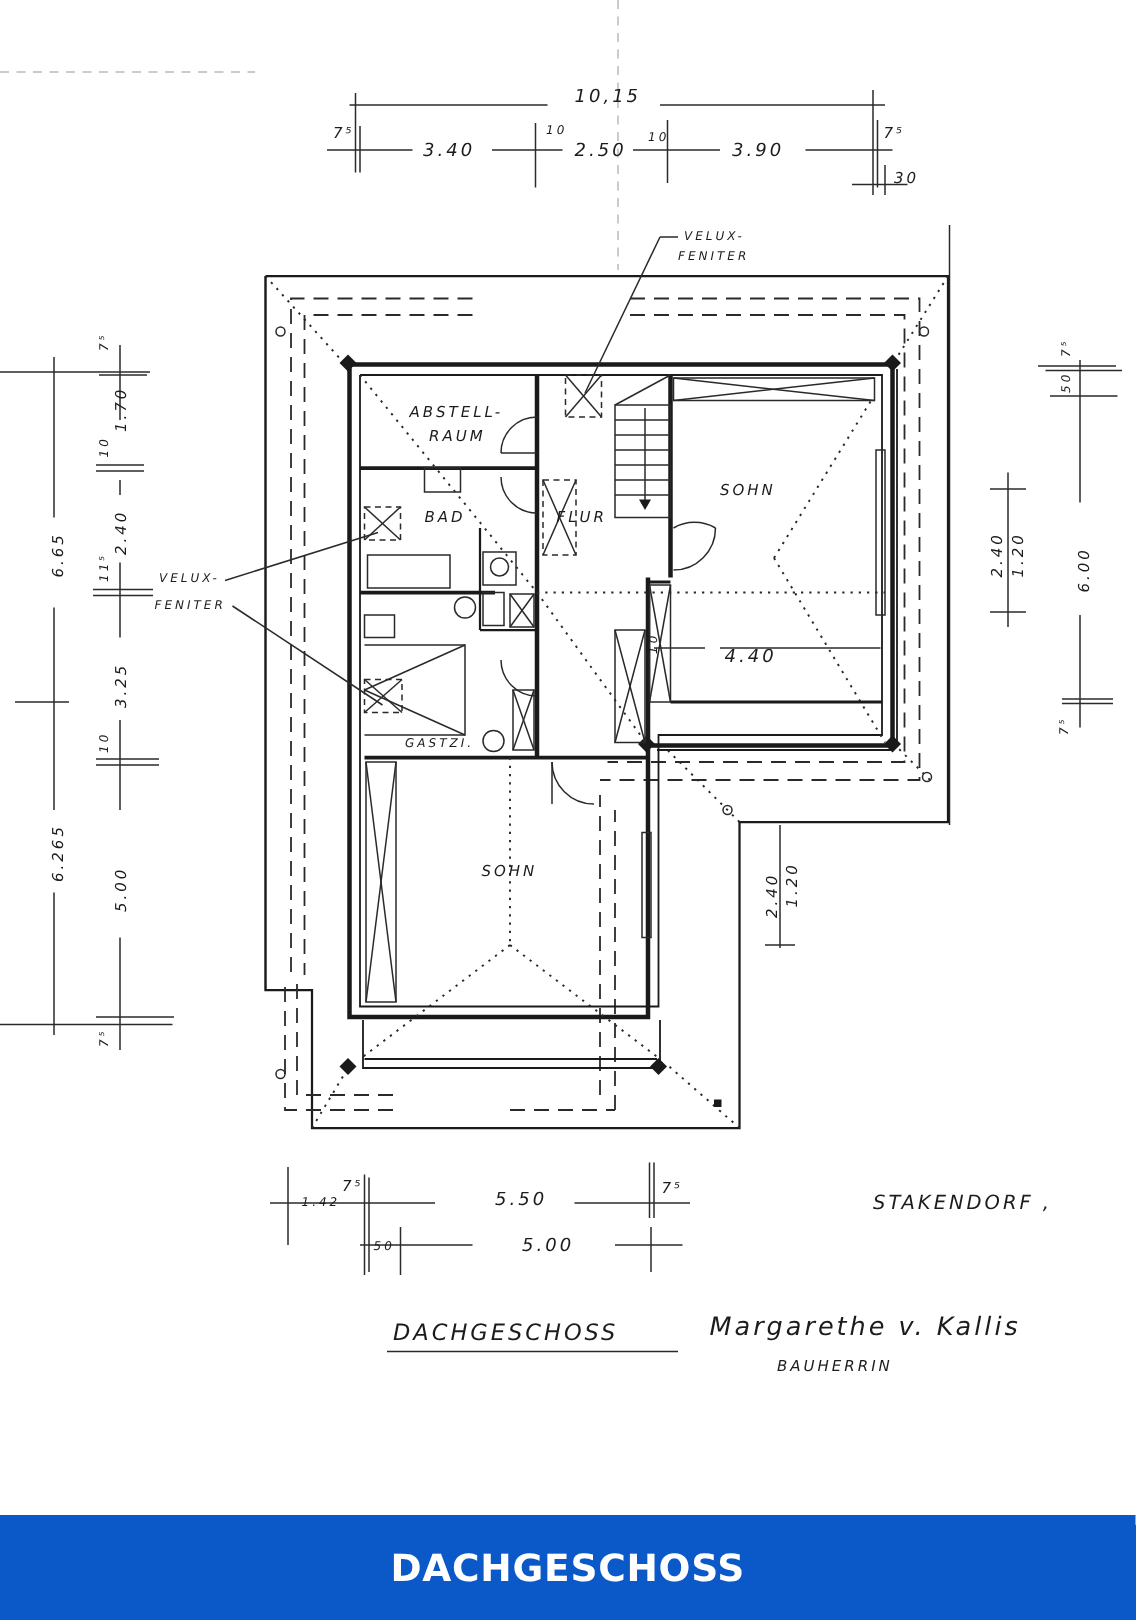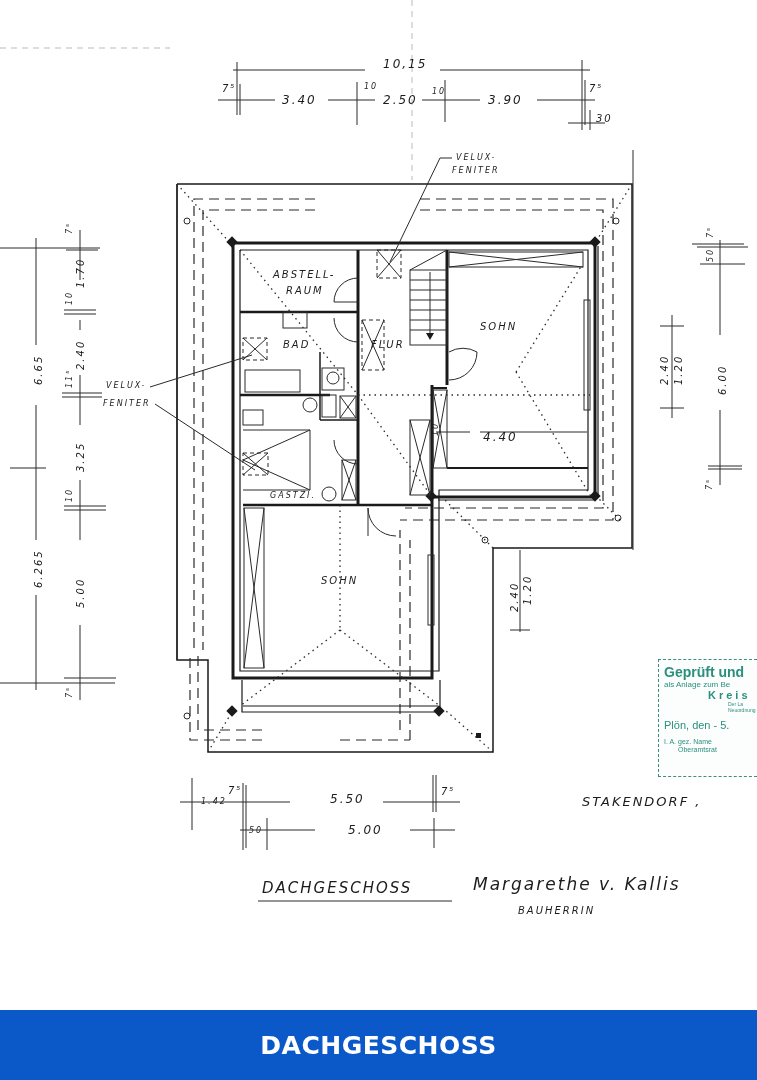--- a/index.html
+++ b/index.html
@@ -307,27 +307,17 @@
 
   <g>
     <text class="hand" x="262" y="893" font-size="15">DACHGESCHOSS</text>
     <line class="thin" x1="258" y1="901" x2="452" y2="901" stroke-width="1.5"></line>
     <text class="hand" x="473" y="890" font-size="17" letter-spacing="0">Margarethe v. Kallis</text>
     <text class="hand lbl" x="518" y="914">BAUHERRIN</text>
     <text class="hand" x="582" y="806" font-size="13">STAKENDORF ,</text>
   </g>
 </svg>
 
-<div class="stamp">
-  <div class="st1">Geprüft und</div>
-  <div class="st2">als Anlage zum Be</div>
-  <div class="st3">Kreis</div>
-  <div class="st4">Der La</div>
-  <div class="st4">Neuordnung</div>
-  <div class="st5">Plön, den   - 5.</div>
-  <div class="st6">I. A. gez. Name</div>
-  <div class="st6" style="margin-top:0;padding-left:14px">Oberamtsrat</div>
-</div>
 </div>
 
 <div class="footer">
   <span>DACHGESCHOSS</span>
 </div>
 
 </body></html>

